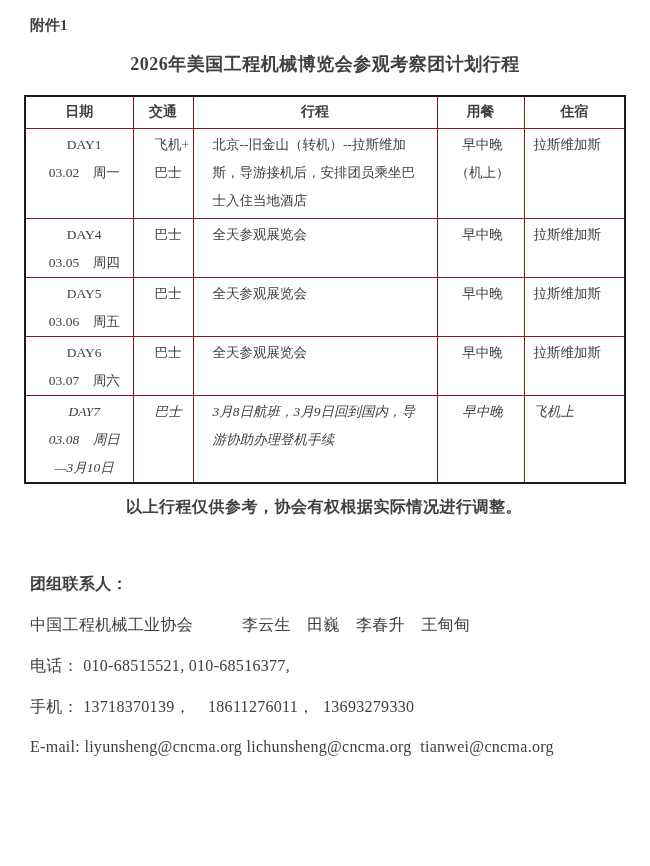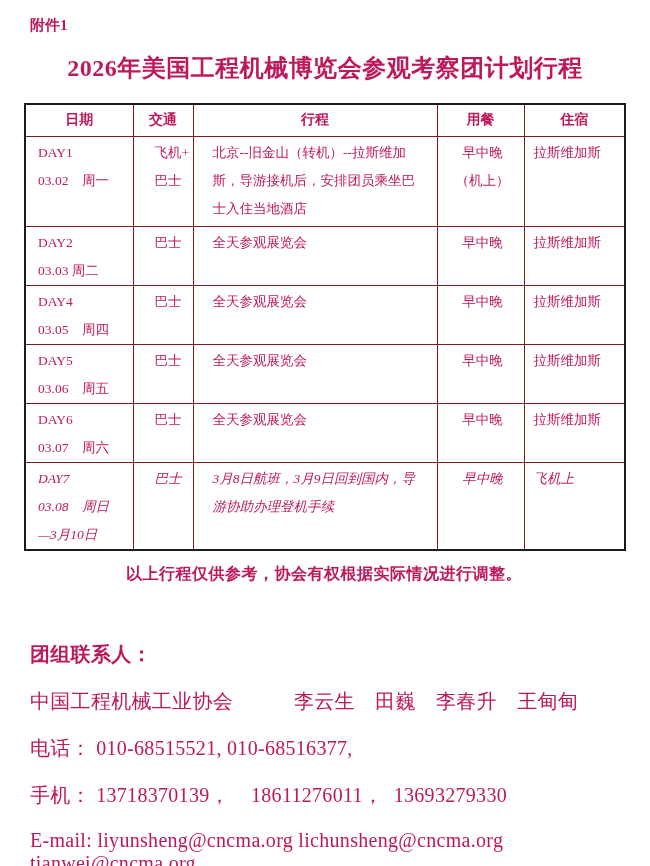--- a/index.html
+++ b/index.html
@@ -2,34 +2,34 @@
 <html><head>
 <meta charset="utf-8">
 <style>
   * { margin: 0; padding: 0; box-sizing: border-box; }
   html, body { background: #ffffff; }
   .page {
     position: relative;
     width: 650px;
     height: 866px;
     background: #ffffff;
-    color: #be185d;
+    color: #404040;
     font-family: "Liberation Serif", "DejaVu Serif", serif;
     padding: 14px 24px 0 24px;
     overflow: hidden;
   }
   .attachment {
     font-size: 15px;
     font-weight: bold;
     margin-left: 6px;
     margin-top: 2px;
   }
   .doc-title {
     text-align: center;
-    font-size: 24px;
+    font-size: 18px;
     font-weight: bold;
     margin-top: 17px;
     letter-spacing: 0.5px;
   }
   table.itinerary {
     margin-top: 19px;
     width: 600px;
     table-layout: fixed;
     border-collapse: collapse;
     border: 2px solid #1b1b1b;
@@ -55,40 +55,40 @@
     padding-top: 2px;
   }
   .col-date { width: 108px; }
   .col-trans { width: 60px; }
   .col-itin { width: 244px; }
   .col-meal { width: 87px; }
   .col-stay { width: 101px; }
   tr.row-day1 td { height: 90px; }
   tr.row-mid  td { height: 56px; }
   tr.row-day7 td { height: 82px; font-style: italic; }
-  td.c-date { padding-left: 12px; padding-right: 2px; }
+  td.c-date { padding-left: 12px; padding-right: 2px; text-align: center; }
   td.c-trans { padding-left: 21px; padding-right: 2px; }
   td.c-itin { padding-left: 19px; padding-right: 9px; }
   td.c-meal { text-align: center; padding-left: 6px; padding-right: 2px; }
   td.c-stay { padding-left: 9px; padding-right: 18px; }
   .note {
     width: 600px;
     margin-top: 13px;
     text-align: center;
     font-size: 16px;
     font-weight: bold;
     letter-spacing: 0.5px;
   }
   .contacts {
     margin-top: 56px;
     margin-left: 6px;
   }
   .contacts p {
     margin: 0 0 20px 0;
-    font-size: 20px;
+    font-size: 16px;
     white-space: pre-wrap;
     letter-spacing: 0.3px;
   }
   .contact-heading {
     font-weight: bold;
     font-size: 14.5px;
   }
 </style>
 </head>
 <body>
@@ -118,28 +118,20 @@
     </thead>
     <tbody>
       <tr class="row-day1">
         <td class="c-date">DAY1
 03.02　周一</td>
         <td class="c-trans">飞机+
 巴士</td>
         <td class="c-itin">北京--旧金山（转机）--拉斯维加斯，导游接机后，安排团员乘坐巴士入住当地酒店</td>
         <td class="c-meal">早中晚
 （机上）</td>
-        <td class="c-stay">拉斯维加斯</td>
-      </tr>
-      <tr class="row-mid">
-        <td class="c-date">DAY2
-03.03 周二</td>
-        <td class="c-trans">巴士</td>
-        <td class="c-itin">全天参观展览会</td>
-        <td class="c-meal">早中晚</td>
         <td class="c-stay">拉斯维加斯</td>
       </tr>
       <tr class="row-mid">
         <td class="c-date">DAY4
 03.05　周四</td>
         <td class="c-trans">巴士</td>
         <td class="c-itin">全天参观展览会</td>
         <td class="c-meal">早中晚</td>
         <td class="c-stay">拉斯维加斯</td>
       </tr>

